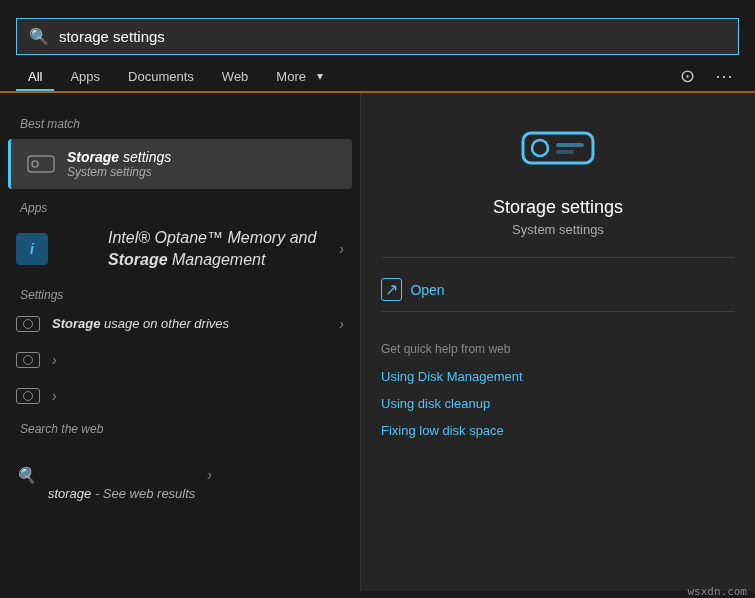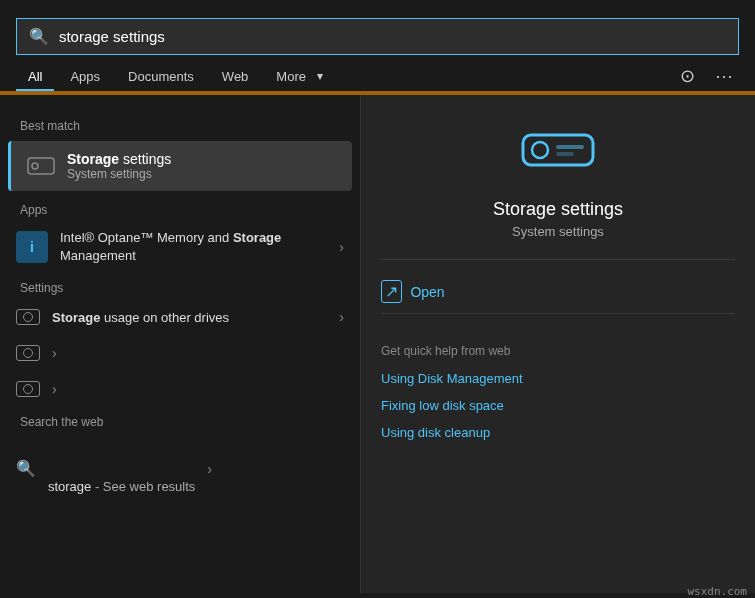--- a/index.html
+++ b/index.html
@@ -30,21 +30,21 @@
       font-size: 15px;
       flex: 1;
     }
 
     
     .nav-tabs {
       display: flex;
       align-items: center;
       padding: 6px 16px 0 16px;
       gap: 4px;
-      border-bottom: 4px solid #a16207;
+      border-bottom: 2px solid #a16207;
       position: relative;
     }
     .nav-tab {
       padding: 6px 12px;
       font-size: 13px;
       color: #ccc;
       cursor: pointer;
       position: relative;
     }
     .nav-tab.active {
@@ -87,20 +87,21 @@
       display: flex;
       height: calc(598px - 100px);
     }
 
     
     .left-panel {
       width: 360px;
       padding: 16px 0;
       overflow-y: auto;
       flex-shrink: 0;
+      font-style: italic;
     }
 
     .section-label {
       font-size: 12px;
       color: #999;
       padding: 8px 20px 4px 20px;
       font-weight: 400;
     }
 
     
@@ -148,33 +149,34 @@
       background: #1a5276;
       border-radius: 4px;
       display: flex;
       align-items: center;
       justify-content: center;
       flex-shrink: 0;
       font-size: 18px;
     }
     .app-text {
       flex: 1;
-      font-size: 13px;
+      font-size: 16px;
       color: #ddd;
       line-height: 1.4;
+      margin-left: 48px;
     }
     .chevron {
       color: #888;
       font-size: 14px;
     }
 
     
     .settings-item {
       display: flex;
-      align-items: flex-end;
+      align-items: center;
       gap: 12px;
       padding: 10px 16px;
       cursor: pointer;
     }
     .settings-icon {
       width: 24px;
       height: 16px;
       border: 1.5px solid #888;
       border-radius: 3px;
       display: flex;
@@ -427,23 +429,23 @@
       </div>
 
       <div class="divider"></div>
 
       <div class="help-label">Get quick help from web</div>
 
       <div class="help-link">
         <span>Using Disk Management</span>
       </div>
       <div class="help-link">
+        <span>Using disk cleanup</span>
+      </div>
+      <div class="help-link">
         <span>Fixing low disk space</span>
       </div>
-      <div class="help-link">
-        <span>Using disk cleanup</span>
-      </div>
     </div>
 
   </div>
 </div>
 
 <div class="watermark">wsxdn.com</div>
 
 </body></html>

